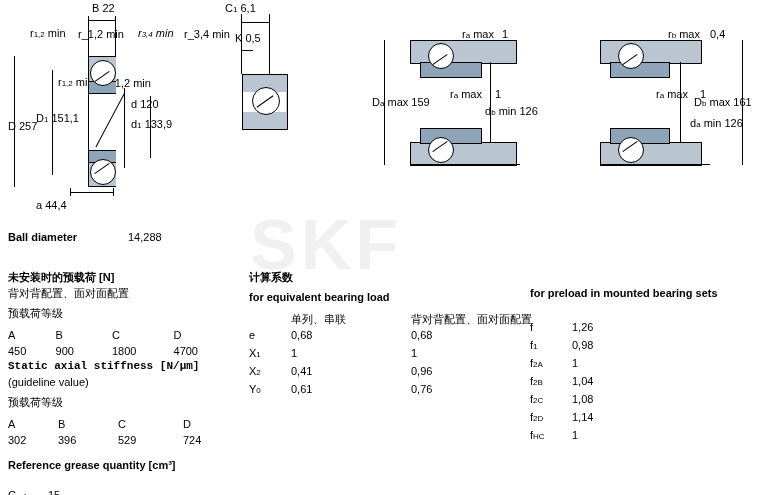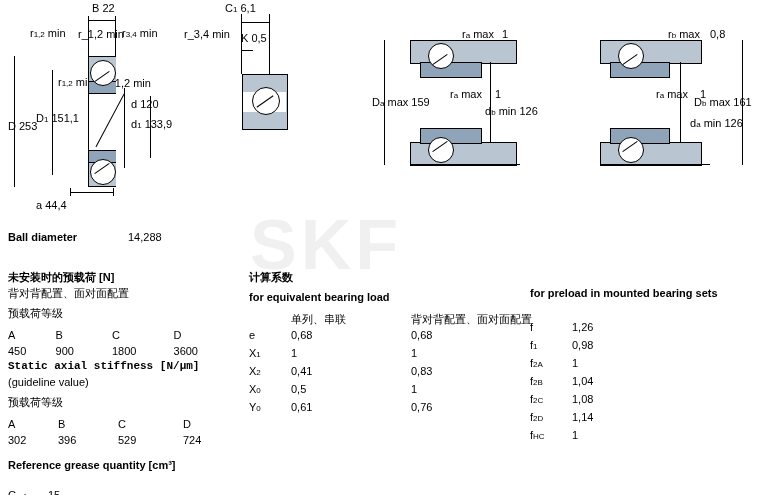--- a/index.html
+++ b/index.html
@@ -89,28 +89,28 @@
   <div class="sec" style="left:0;top:0;width:200px;height:215px;">
 
     <div class="t" style="left:92px;top:2px;">B 22</div>
     <div class="ln hln" style="left:88px;top:20px;width:28px;"></div>
     <div class="ln vln" style="left:88px;top:16px;height:40px;"></div>
     <div class="ln vln" style="left:115px;top:16px;height:40px;"></div>
 
     <div class="t" style="left:30px;top:27px;">r<span class="sub">1,2</span> min</div>
     <div class="t" style="left:78px;top:28px;">r_1,2 min</div>
 
-    <div class="t" style="left:122px;top:27px;">r<span class="sub">3,4</span> min</div>
+    <div class="t" style="left:138px;top:27px;font-style:italic;">r<span class="sub">3,4</span> min</div>
     <div class="t" style="left:184px;top:28px;">r_3,4 min</div>
 
     <div class="t" style="left:58px;top:76px;">r<span class="sub">1,2</span> min</div>
     <div class="t" style="left:105px;top:77px;">r_1,2 min</div>
 
     <div class="t" style="left:36px;top:112px;">D<span class="sub">1</span> 151,1</div>
-    <div class="t" style="left:8px;top:120px;">D 253</div>
+    <div class="t" style="left:8px;top:120px;">D 257</div>
     <div class="t" style="left:131px;top:98px;">d  120</div>
     <div class="t" style="left:131px;top:118px;">d<span class="sub">1</span> 133,9</div>
     <div class="t" style="left:36px;top:199px;">a  44,4</div>
 
     <div class="ln hln" style="left:88px;top:56px;width:28px;"></div>
     <div class="ln hln" style="left:88px;top:186px;width:28px;"></div>
     <div class="ln vln" style="left:88px;top:56px;height:131px;"></div>
     <div class="ln vln" style="left:115px;top:56px;height:131px;"></div>
 
     <div class="hatch" style="left:89px;top:57px;width:27px;height:24px;"></div>
@@ -136,21 +136,21 @@
     <div class="ln vln" style="left:124px;top:88px;height:80px;"></div>
     <div class="ln vln" style="left:150px;top:96px;height:62px;"></div>
 
     <div class="ln hln" style="left:70px;top:192px;width:44px;"></div>
     <div class="ln vln" style="left:70px;top:188px;height:8px;"></div>
     <div class="ln vln" style="left:113px;top:188px;height:8px;"></div>
   </div>
 
   <div class="sec" style="left:225px;top:0;width:100px;height:200px;">
     <div class="t" style="left:0px;top:2px;">C<span class="sub">1</span>  6,1</div>
-    <div class="t" style="left:16px;top:32px;">K  0,5</div>
+    <div class="t" style="left:10px;top:32px;">K  0,5</div>
 
     <div class="ln vln" style="left:16px;top:14px;height:60px;"></div>
     <div class="ln vln" style="left:44px;top:14px;height:60px;"></div>
     <div class="ln hln" style="left:16px;top:22px;width:28px;"></div>
     <div class="ln hln" style="left:16px;top:50px;width:12px;"></div>
 
     <div class="hatch" style="left:17px;top:74px;width:44px;height:54px;border:1px solid #000;"></div>
     <div class="white" style="left:18px;top:92px;width:43px;height:20px;"></div>
     <div class="ball" style="left:27px;top:87px;width:26px;height:26px;"></div>
     <div class="ln" style="left:30px;top:101px;width:20px;height:1px;transform:rotate(-35deg);"></div>
@@ -175,21 +175,21 @@
     <div class="ln" style="left:71px;top:59px;width:18px;height:1px;transform:rotate(-35deg);"></div>
     <div class="ln" style="left:71px;top:146px;width:18px;height:1px;transform:rotate(-35deg);"></div>
 
     <div class="ln vln" style="left:24px;top:40px;height:125px;"></div>
     <div class="ln vln" style="left:130px;top:62px;height:80px;"></div>
     <div class="ln hln" style="left:50px;top:164px;width:110px;"></div>
   </div>
 
   <div class="sec" style="left:570px;top:0;width:195px;height:200px;">
     <div class="t" style="left:98px;top:28px;">r<span class="sub">b</span> max</div>
-    <div class="t" style="left:140px;top:28px;">0,8</div>
+    <div class="t" style="left:140px;top:28px;">0,4</div>
     <div class="t" style="left:86px;top:88px;">r<span class="sub">a</span> max</div>
     <div class="t" style="left:130px;top:88px;">1</div>
     <div class="t" style="left:124px;top:96px;">D<span class="sub">b</span> max  161</div>
     <div class="t" style="left:120px;top:117px;">d<span class="sub">a</span> min  126</div>
 
     <div class="hatch" style="left:30px;top:40px;width:100px;height:22px;border:1px solid #000;"></div>
     <div class="hatch" style="left:30px;top:142px;width:100px;height:22px;border:1px solid #000;"></div>
 
     <div class="hatchd" style="left:40px;top:62px;width:58px;height:14px;border:1px solid #000;"></div>
     <div class="hatchd" style="left:40px;top:128px;width:58px;height:14px;border:1px solid #000;"></div>
@@ -224,21 +224,21 @@
           <tr>
         <td style="width:40px;">A</td>
         <td style="width:50px;">B</td>
         <td style="width:55px;">C</td>
         <td>D</td>
       </tr>
       <tr>
         <td>450</td>
         <td>900</td>
         <td>1800</td>
-        <td>3600</td>
+        <td>4700</td>
       </tr>
     </tbody>
       </table>
   </div>
 
   <div class="sec" style="left:8px;top:360px;width:220px;">
     <div class="t b" style="position:relative;left:0;top:0;font-family:Liberation Mono, monospace;">Static axial stiffness [N/µm]</div>
     <div class="t" style="position:relative;left:0;top:4px;">(guideline value)</div>
     <div class="t" style="position:relative;left:0;top:12px;">预载荷等级</div>
     <table class="tbl" style="position:relative;top:20px;">
@@ -283,26 +283,21 @@
         <td>0,68</td>
       </tr>
       <tr>
         <td><span>X</span><span class="sub">1</span></td>
         <td>1</td>
         <td>1</td>
       </tr>
       <tr>
         <td><span>X</span><span class="sub">2</span></td>
         <td>0,41</td>
-        <td>0,83</td>
-      </tr>
-      <tr>
-        <td><span>X</span><span class="sub">0</span></td>
-        <td>0,5</td>
-        <td>1</td>
+        <td>0,96</td>
       </tr>
       <tr>
         <td><span>Y</span><span class="sub">0</span></td>
         <td>0,61</td>
         <td>0,76</td>
       </tr>
     </tbody>
       </table>
   </div>
 

